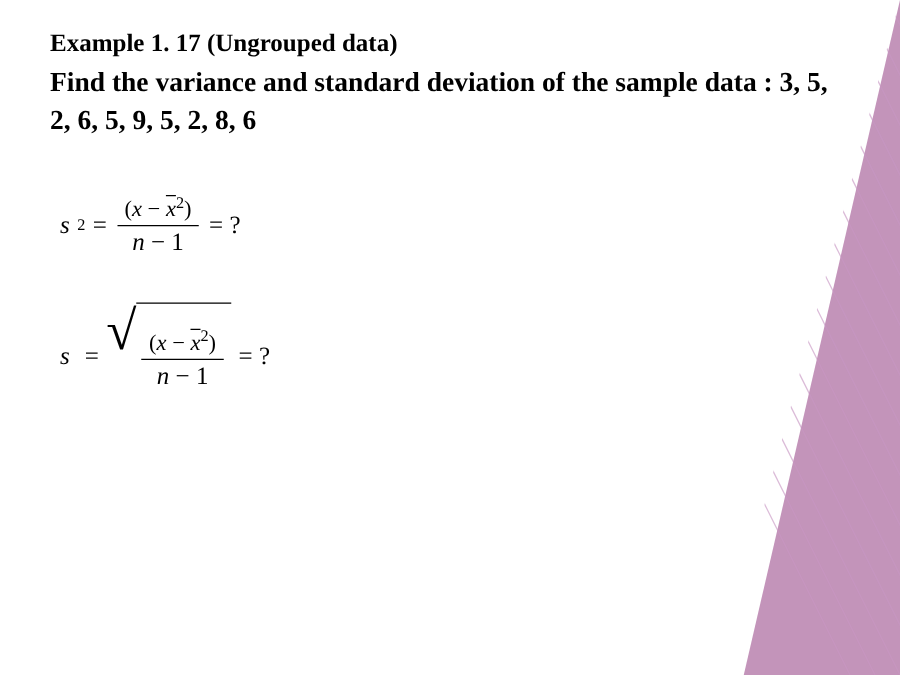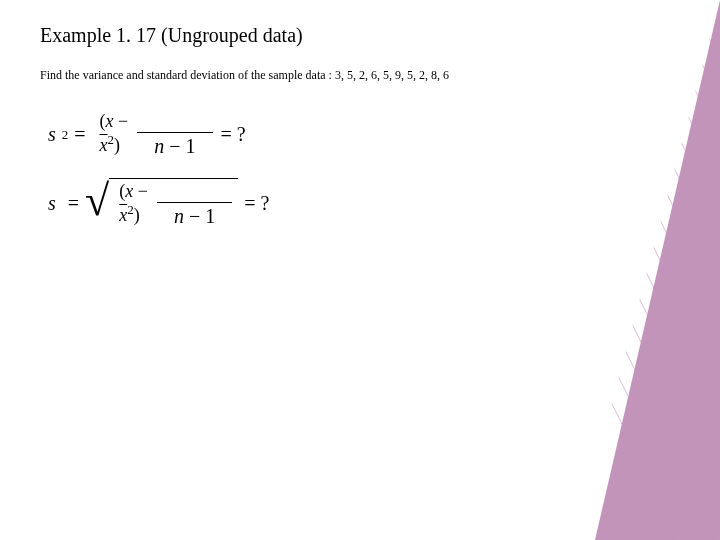--- a/index.html
+++ b/index.html
@@ -14,26 +14,26 @@
       position: relative;
       font-family: Georgia, 'Times New Roman', serif;
       overflow: hidden;
     }
     .content {
       padding: 24px 40px;
       color: #000000;
     }
     .title {
       font-size: 20px;
-      font-weight: normal;
-      margin-bottom: 20px;
+      font-weight: bold;
+      margin-bottom: 4px;
     }
     .subtitle {
-      font-size: 12px;
-      font-weight: normal;
+      font-size: 22px;
+      font-weight: bold;
       line-height: 1.35;
     }
     .subtitle .lead {
       display: inline;
     }
     .subtitle .data {
       display: inline;
     }
     .formulas {
       margin-top: 28px;
@@ -53,24 +53,24 @@
     .formula-row .sup {
       font-size: 13px;
       vertical-align: super;
       font-style: normal;
     }
     .formula-row .eq {
       margin: 0 6px;
     }
     .frac {
       display: inline-flex;
-      flex-direction: row;
+      flex-direction: column;
       align-items: flex-end;
       vertical-align: middle;
-      margin: 0 2px;
+      margin: 16px 2px;
     }
     .frac .num {
       padding: 0 6px 2px 6px;
       font-size: 18px;
     }
     .frac .den {
       border-top: 1.5px solid #000;
       padding: 2px 6px 0 6px;
       font-size: 20px;
       font-style: italic;

